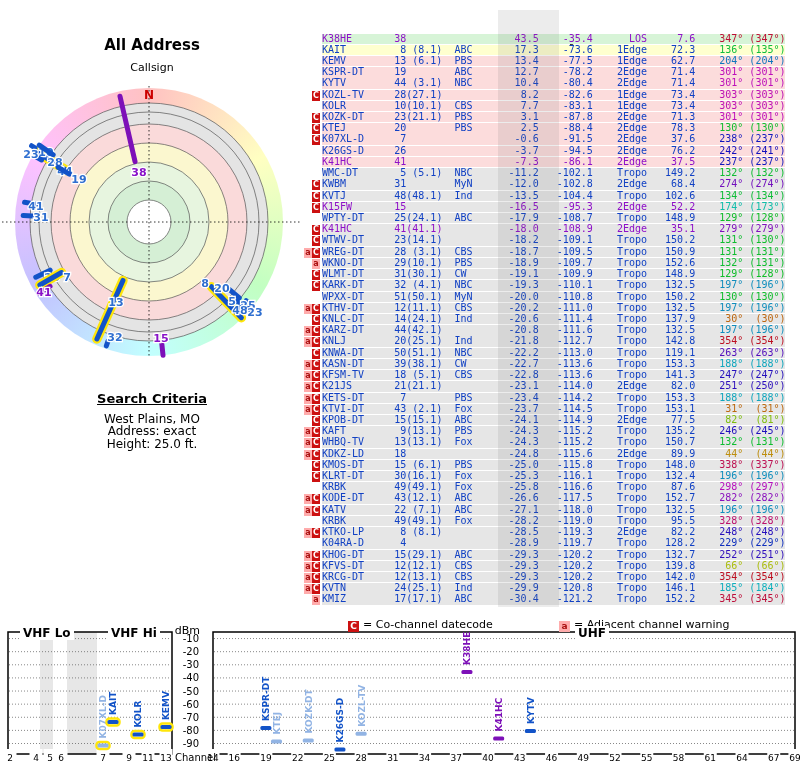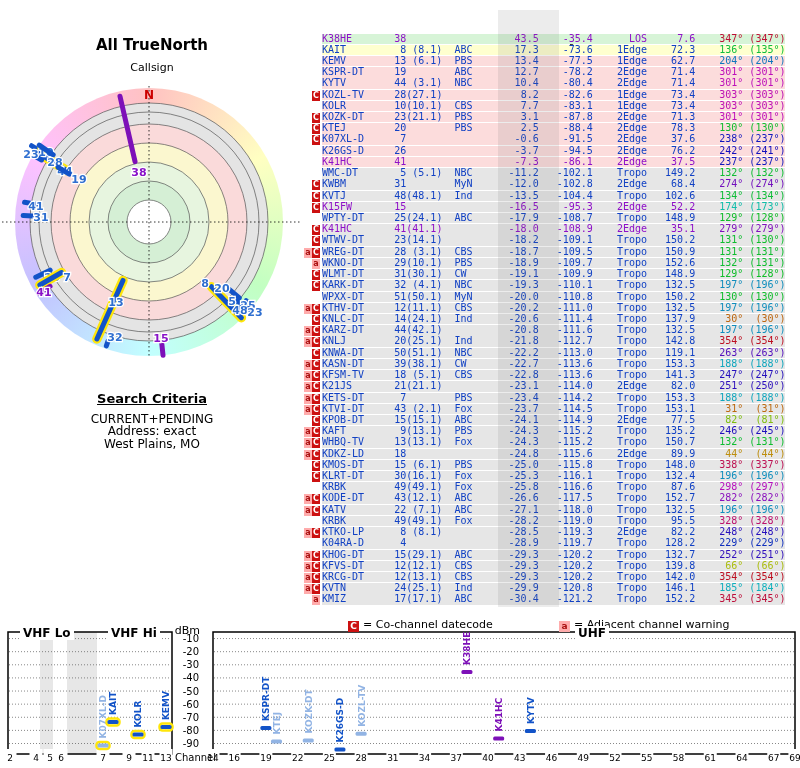--- a/index.html
+++ b/index.html
@@ -61,21 +61,21 @@
   .chl{position:absolute;left:175px;top:752px;font-size:10px}
   .btick{font-size:9px;fill:#000;text-anchor:middle}
   .dbtick{font-size:10px;fill:#000;text-anchor:end}
   .blab{font:bold 9px "DejaVu Sans",sans-serif}
 </style>
 </head>
 <body>
 
 <div class="page">
 
-  <div class="rtitle">All TrueNorth</div>
+  <div class="rtitle">All Address</div>
   <div class="tn">Callsign</div>
   <div class="wheel"></div>
   <svg class="radarsvg" width="310" height="390">
     <g>
       <circle cx="149" cy="222" r="119" fill="#e4e4e4" stroke="#555" stroke-width="0.7"></circle>
       <circle cx="149" cy="222" r="110" fill="none" stroke="#555" stroke-width="0.7"></circle>
       <circle cx="149" cy="222" r="98" fill="#fadada" stroke="#555" stroke-width="0.7"></circle>
       <circle cx="149" cy="222" r="79" fill="#fbf7cf" stroke="#555" stroke-width="0.7"></circle>
       <circle cx="149" cy="222" r="60" fill="#e7f5df" stroke="#555" stroke-width="0.7"></circle>
       <circle cx="149" cy="222" r="41" fill="#d5efd5" stroke="#555" stroke-width="0.7"></circle>
@@ -129,23 +129,23 @@
         <text x="248" y="309" class="rlab" fill="#2f6fd0">25</text>
         <line x1="238.19813524199276" y1="308.13763793691567" x2="242.51417404402468" y2="312.3055881596696" stroke="#1253c8" stroke-width="5" stroke-linecap="round"></line>
         <text x="240" y="314" class="rlab" fill="#2f6fd0">48</text>
         <line x1="248.6216645894059" y1="308.599791826747" x2="251.64050291029696" y2="311.22402794270903" stroke="#1253c8" stroke-width="5" stroke-linecap="round"></line>
         <text x="255" y="316" class="rlab" fill="#2f6fd0">23</text>
       </g>
   </svg>
 
   <div class="schead">Search Criteria</div>
   <div class="sclines">
-    <div>CURRENT+PENDING</div>
+    <div>West Plains, MO</div>
     <div>Address: exact</div>
-    <div>West Plains, MO</div>
+    <div>Height: 25.0 ft.</div>
   </div>
 
   <div class="thead mono">
     <div><span class="f" style="width:10ch"></span><span class="hg">==</span><span>Channel</span><span class="hg">==</span><span class="f" style="width:10ch"></span><span class="hg">========</span><span>Signal</span><span class="hg">========</span><span class="f" style="width:5ch"></span><span>Dist</span><span class="f" style="width:2ch"></span><span class="hg">==</span><span>Azimuth</span><span class="hg">==</span></div>
     <div><span class="f" style="width:10ch">Callsign</span><span class="f r" style="width:4ch">Real</span><span class="f r" style="width:6ch">(Virt)</span><span class="f" style="width:2ch"></span><span class="f" style="width:5ch">Netwk</span><span class="f r" style="width:9ch">NM(dB)</span><span class="f r" style="width:9ch">Pwr(dBm)</span><span class="f r" style="width:9ch">Path</span><span class="f r" style="width:8ch">miles</span><span class="f r" style="width:8ch">True</span><span class="f r" style="width:7ch">(Magn)</span></div>
   </div>
 
   <div class="rows mono" id="rows">
       <div class="trow bg-green"><span class="mk"></span><span class="f" style="width:10ch;text-align:left;color:#8e10c8">K38HE</span><span class="f" style="width:4ch;text-align:right;color:#8e10c8">38</span><span class="f" style="width:6ch;text-align:right;color:#8e10c8"></span><span class="f" style="width:2ch;text-align:left;"></span><span class="f" style="width:5ch;text-align:left;color:#8e10c8"></span><span class="f" style="width:9ch;text-align:right;color:#8e10c8">43.5</span><span class="f" style="width:9ch;text-align:right;color:#8e10c8">-35.4</span><span class="f" style="width:9ch;text-align:right;color:#8e10c8">LOS</span><span class="f" style="width:8ch;text-align:right;color:#8e10c8">7.6</span><span class="f" style="width:8ch;text-align:right;color:hsl(347,85%,40%)">347°</span><span class="f" style="width:7ch;text-align:right;color:hsl(347,85%,40%)">(347°)</span></div>
       <div class="trow bg-yellow"><span class="mk"></span><span class="f" style="width:10ch;text-align:left;color:#1141c4">KAIT</span><span class="f" style="width:4ch;text-align:right;color:#1141c4">8</span><span class="f" style="width:6ch;text-align:right;color:#1141c4">(8.1)</span><span class="f" style="width:2ch;text-align:left;"></span><span class="f" style="width:5ch;text-align:left;color:#1141c4">ABC</span><span class="f" style="width:9ch;text-align:right;color:#1141c4">17.3</span><span class="f" style="width:9ch;text-align:right;color:#1141c4">-73.6</span><span class="f" style="width:9ch;text-align:right;color:#1141c4">1Edge</span><span class="f" style="width:8ch;text-align:right;color:#1141c4">72.3</span><span class="f" style="width:8ch;text-align:right;color:hsl(136,85%,40%)">136°</span><span class="f" style="width:7ch;text-align:right;color:hsl(135,85%,40%)">(135°)</span></div>

